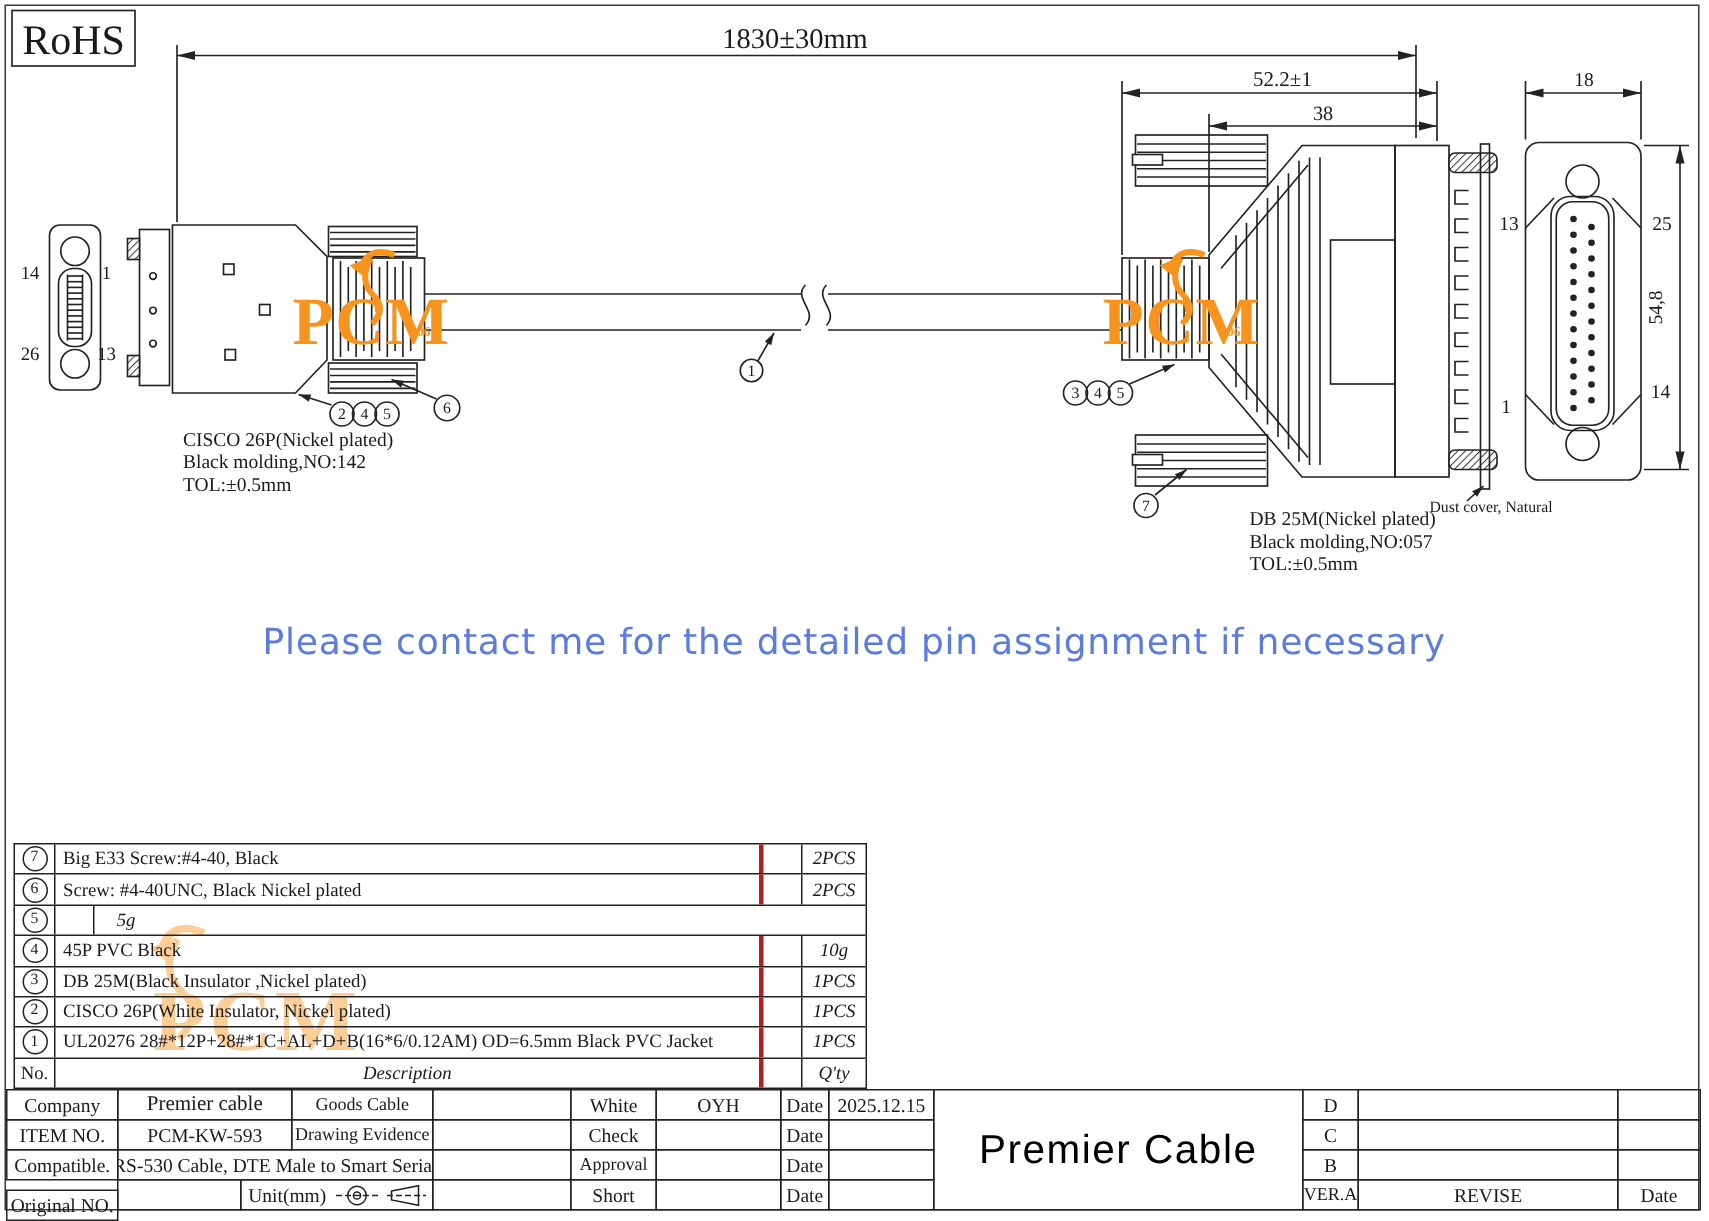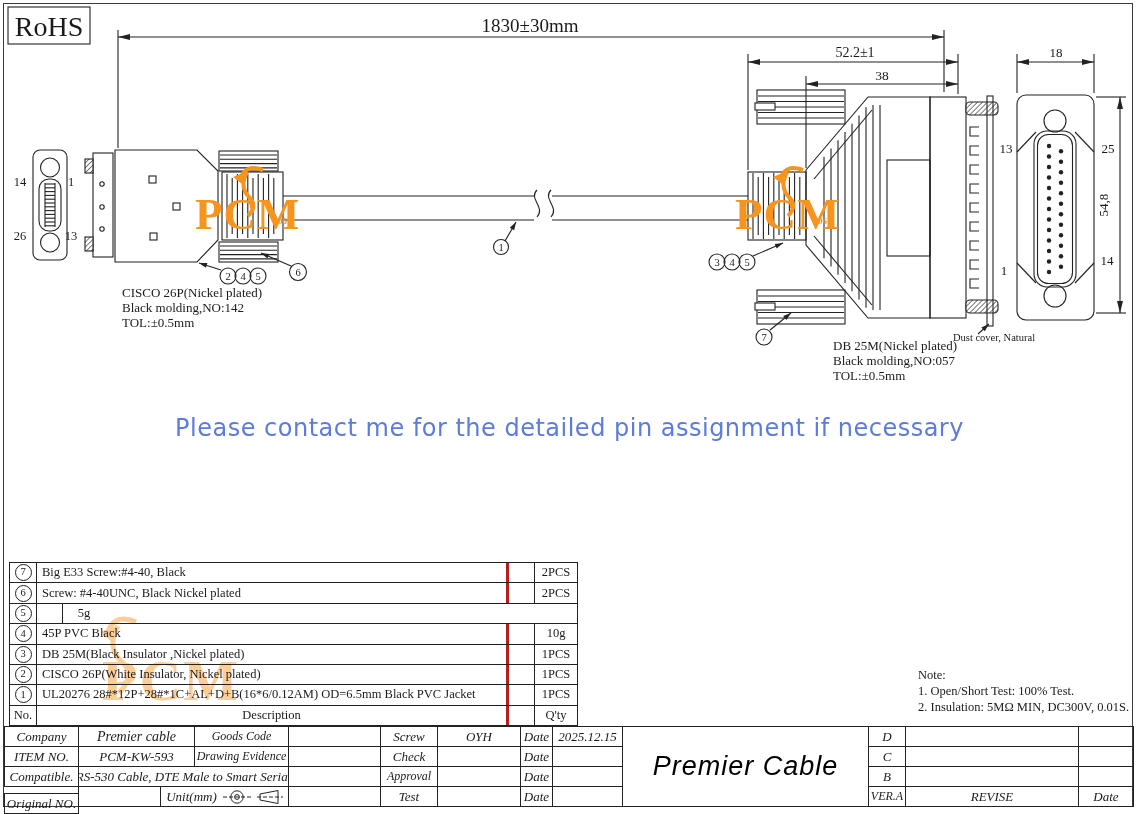--- a/index.html
+++ b/index.html
@@ -12,27 +12,27 @@
        font-family:"DejaVu Sans",sans-serif;color:#5B7CDC;font-size:24px;letter-spacing:.5px;}
   
   #ghost-wm{position:absolute;left:92px;top:596px;opacity:.45;z-index:1;}
   
   #bom{position:absolute;left:9px;top:562px;width:569px;height:164px;border:1.4px solid #222;
        box-sizing:border-box;display:flex;flex-direction:column;z-index:2;font-size:12.5px;}
   .bom-row{display:flex;flex:1;border-bottom:1px solid #222;min-height:0;}
   .bom-row:last-child{border-bottom:none;}
   .bom-no{width:26px;border-right:1px solid #222;display:flex;align-items:center;justify-content:center;}
   .bom-desc{flex:1;border-right:3px solid #b91c1c;display:flex;align-items:center;padding-left:5px;}
-  .bom-desc.center{justify-content:center;padding-left:0;}
+  .bom-desc.center{justify-content:center;padding-left:0;font-style:italic;}
   .bom-spare{width:25px;border-right:1px solid #222;}
-  .bom-qty{width:42px;display:flex;align-items:center;justify-content:center;}
+  .bom-qty{width:42px;display:flex;align-items:center;justify-content:center;font-style:italic;}
   .circ{width:15px;height:15px;border:1px solid #222;border-radius:50%;display:flex;
         align-items:center;justify-content:center;font-size:10.5px;line-height:1;}
   
-  #tblock{position:absolute;left:4px;top:726px;width:940px;height:80px;z-index:2;font-style:italic;}
+  #tblock{position:absolute;left:4px;top:726px;width:940px;height:80px;z-index:2;}
   .cell{position:absolute;border:1px solid #222;box-sizing:border-box;display:flex;
         align-items:center;justify-content:center;font-size:13px;overflow:hidden;white-space:nowrap;}
   .cell.sm{font-size:12px;}
   #product-title{font-family:"Liberation Sans",sans-serif;font-size:27px;letter-spacing:1px;color:#000;}
   .unitcell{gap:5px;}
   
   #note{position:absolute;left:918px;top:667px;width:222px;font-size:12.5px;line-height:16px;z-index:2;}
 </style>
 </head>
 <body>
@@ -415,30 +415,25 @@
       <div class="bom-qty">1PCS</div>
     </div>
     <div class="bom-row">
       <div class="bom-no">No.</div>
       <div class="bom-desc center">Description</div>
       <div class="bom-spare"></div>
       <div class="bom-qty">Q'ty</div>
     </div>
   </div>
 
-  <div id="note">
-    <div>Note:</div>
-    <div>1. Open/Short Test: 100% Test.</div>
-    <div>2. Insulation: 5MΩ MIN, DC300V, 0.01S.</div>
-  </div>
 
   <div id="tblock">
     <div class="cell" style="left:0;top:0;width:75px;height:21px">Company</div>
     <div class="cell" style="left:74px;top:0;width:117px;height:21px;font-size:14px">Premier cable</div>
-    <div class="cell sm" style="left:190px;top:0;width:95px;height:21px">Goods Code</div>
+    <div class="cell sm" style="left:190px;top:0;width:95px;height:21px">Goods Cable</div>
     <div class="cell" style="left:284px;top:0;width:93px;height:21px"></div>
 
     <div class="cell" style="left:0;top:20px;width:75px;height:21px">ITEM NO.</div>
     <div class="cell" style="left:74px;top:20px;width:117px;height:21px">PCM-KW-593</div>
     <div class="cell sm" style="left:190px;top:20px;width:95px;height:21px">Drawing Evidence</div>
     <div class="cell" style="left:284px;top:20px;width:93px;height:21px"></div>
 
     <div class="cell" style="left:0;top:40px;width:75px;height:21px">Compatible.</div>
     <div class="cell" style="left:74px;top:40px;width:211px;height:21px">RS-530 Cable, DTE Male to Smart Serial</div>
     <div class="cell" style="left:284px;top:40px;width:93px;height:21px"></div>
@@ -452,36 +447,36 @@
         <circle cx="15" cy="8" r="2.4" fill="none" stroke="#222"></circle>
         <line x1="1" y1="8" x2="29" y2="8" stroke="#222" stroke-dasharray="4 2"></line>
       </svg>
       <svg width="26" height="16">
         <polygon points="3,5 21,1.5 21,14.5 3,11" fill="none" stroke="#222"></polygon>
         <line x1="0" y1="8" x2="26" y2="8" stroke="#222" stroke-dasharray="4 2"></line>
       </svg>
     </div>
     <div class="cell" style="left:284px;top:60px;width:93px;height:21px"></div>
 
-    <div class="cell" style="left:376px;top:0;width:58px;height:21px">Screw</div>
+    <div class="cell" style="left:376px;top:0;width:58px;height:21px">White</div>
     <div class="cell" style="left:433px;top:0;width:84px;height:21px">OYH</div>
     <div class="cell" style="left:516px;top:0;width:33px;height:21px">Date</div>
     <div class="cell" style="left:548px;top:0;width:71px;height:21px">2025.12.15</div>
 
     <div class="cell" style="left:376px;top:20px;width:58px;height:21px">Check</div>
     <div class="cell" style="left:433px;top:20px;width:84px;height:21px"></div>
     <div class="cell" style="left:516px;top:20px;width:33px;height:21px">Date</div>
     <div class="cell" style="left:548px;top:20px;width:71px;height:21px"></div>
 
     <div class="cell sm" style="left:376px;top:40px;width:58px;height:21px">Approval</div>
     <div class="cell" style="left:433px;top:40px;width:84px;height:21px"></div>
     <div class="cell" style="left:516px;top:40px;width:33px;height:21px">Date</div>
     <div class="cell" style="left:548px;top:40px;width:71px;height:21px"></div>
 
-    <div class="cell" style="left:376px;top:60px;width:58px;height:21px">Test</div>
+    <div class="cell" style="left:376px;top:60px;width:58px;height:21px">Short</div>
     <div class="cell" style="left:433px;top:60px;width:84px;height:21px"></div>
     <div class="cell" style="left:516px;top:60px;width:33px;height:21px">Date</div>
     <div class="cell" style="left:548px;top:60px;width:71px;height:21px"></div>
 
     <div class="cell" style="left:618px;top:0;width:247px;height:81px">
       <span id="product-title">Premier Cable</span>
     </div>
 
     <div class="cell" style="left:864px;top:0;width:38px;height:21px">D</div>
     <div class="cell" style="left:864px;top:20px;width:38px;height:21px">C</div>

